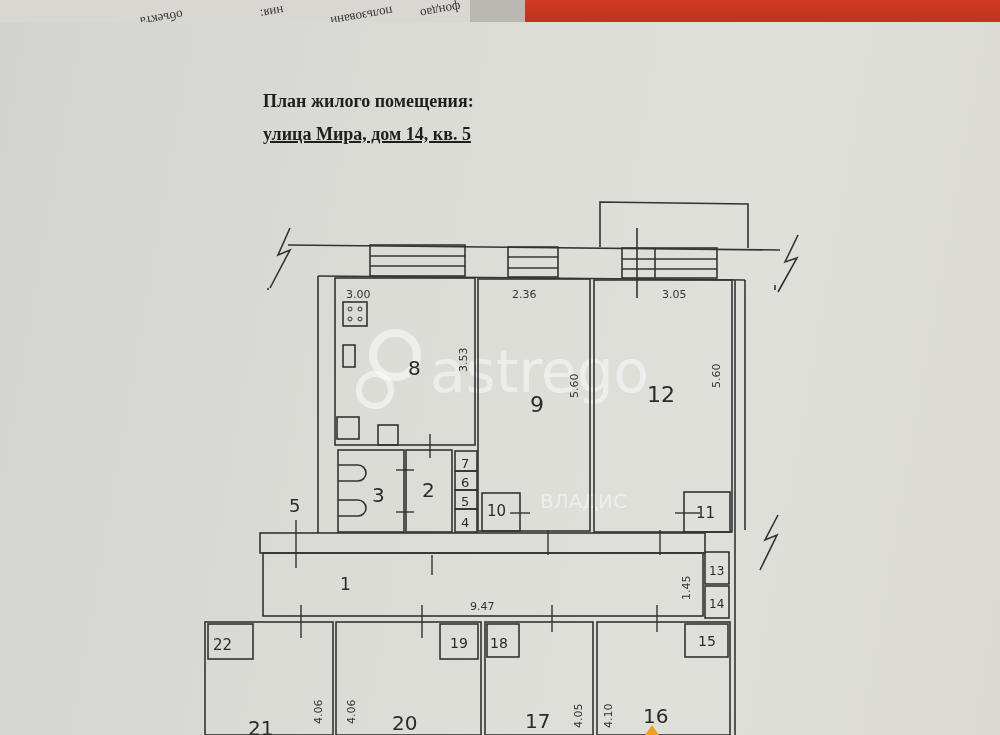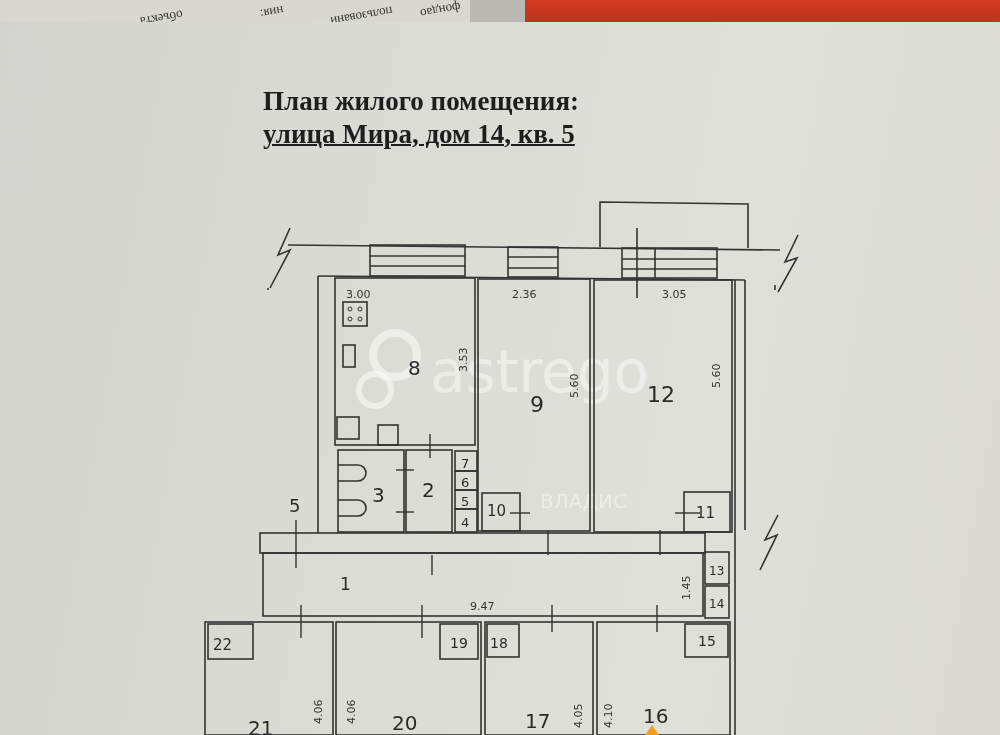--- a/index.html
+++ b/index.html
@@ -3,21 +3,21 @@
 <meta charset="utf-8">
 <style>
   html, body { margin:0; padding:0; }
   body { width:1000px; height:735px; overflow:hidden; position:relative; background:#8a8a86; font-family:"Liberation Serif", serif; }
   .bg-top { position:absolute; left:0; top:0; width:1000px; height:40px; background:#b9b8b2; }
   .bg-red { position:absolute; left:525px; top:0; width:475px; height:30px; background:linear-gradient(#d23a22,#b8301e); }
   .bg-doc { position:absolute; left:0; top:0; width:470px; height:28px; background:#d8d7d1; overflow:hidden; }
   .bg-doc span { position:absolute; font-size:13px; color:#333; transform:rotate(170deg); white-space:nowrap; }
   .bg-shadow { position:absolute; left:600px; top:24px; width:400px; height:16px; background:linear-gradient(#3a3330,#6a625e); }
   .paper { position:absolute; left:0; top:22px; width:1000px; height:713px; background:linear-gradient(100deg,#d3d4cf 0%,#dcdcd7 40%,#e0e0db 70%,#dad9d4 100%); }
-  .title { position:absolute; left:263px; top:85px; font-family:"Liberation Serif", serif; font-weight:bold; font-size:27px; color:#1e1e1e; line-height:33px; }
+  .title { position:absolute; left:263px; top:85px; font-family:"Liberation Serif", serif; font-weight:bold; font-size:18px; color:#1e1e1e; line-height:33px; }
   .title .l2 { text-decoration:underline; text-decoration-thickness:2px;font-family:Liberation Serif, serif; }
   svg.plan { position:absolute; left:0; top:0; width:1000px; height:735px; }
   .w { stroke:#333; stroke-width:1.6; fill:none; }
   .t { fill:#2a2a2a; font-family:"DejaVu Sans", sans-serif; }
   .dim { font-size:11px; fill:#333; font-family:"DejaVu Sans", sans-serif; }
   .wm { fill:rgba(255,255,255,0.45); font-family:"DejaVu Sans", sans-serif; }
 </style>
 </head>
 <body>
 

